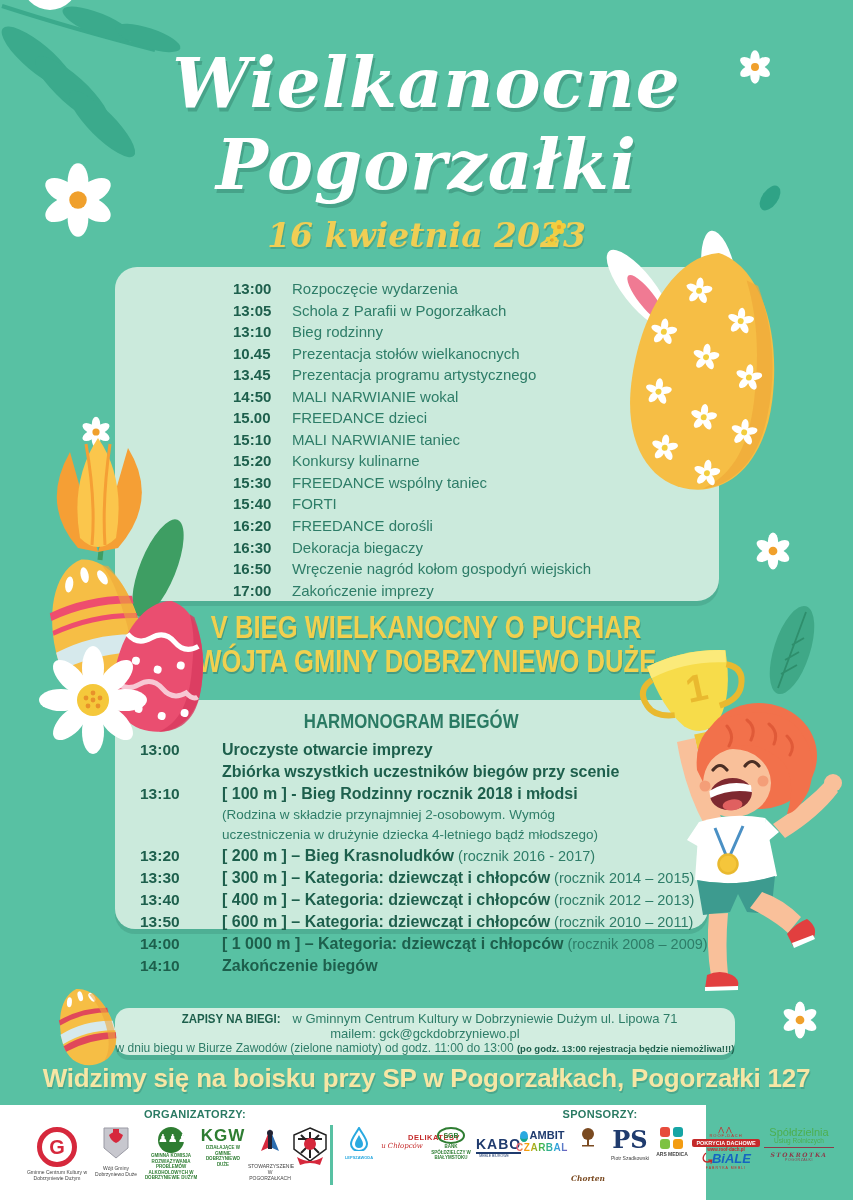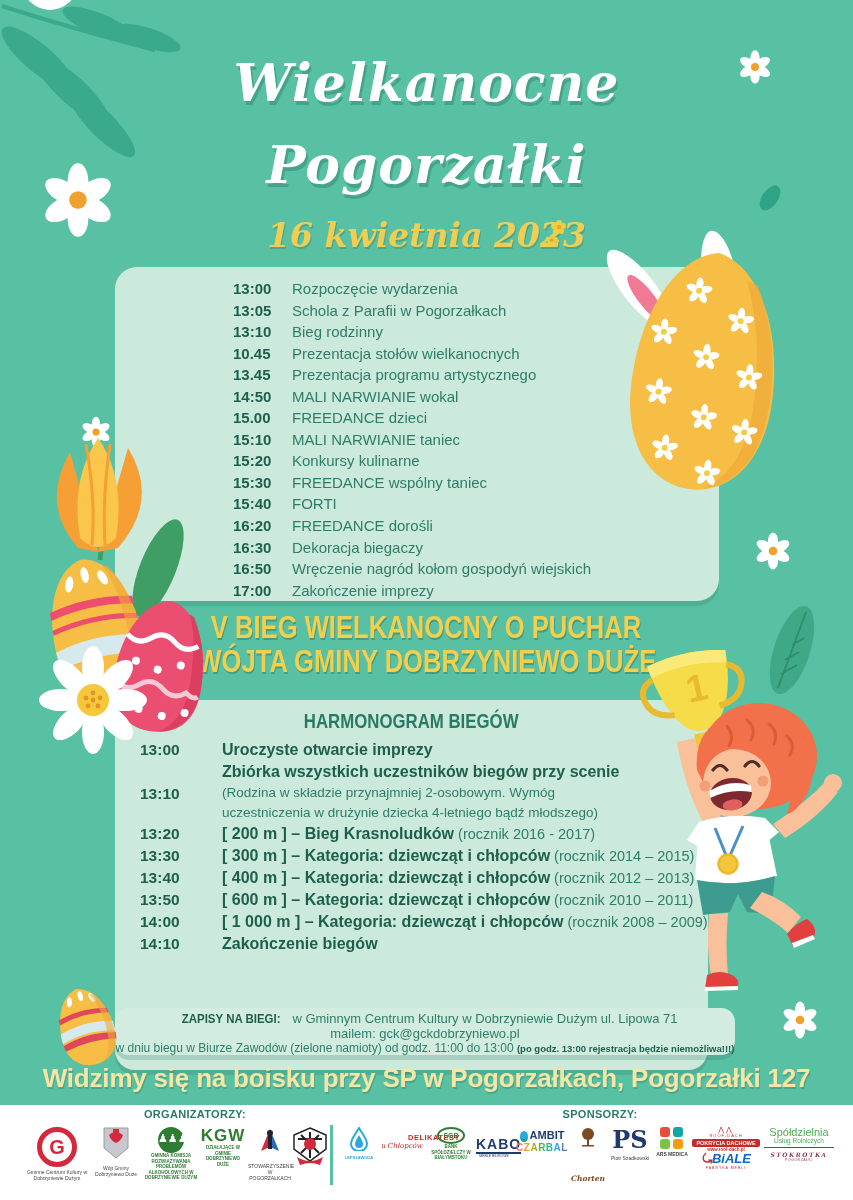--- a/index.html
+++ b/index.html
@@ -5,21 +5,21 @@
   html,body{margin:0;padding:0;background:#777;}
   .poster{
     position:relative;width:853px;height:1200px;overflow:hidden;
     background:#58C1A3;font-family:"Liberation Sans",sans-serif;
     margin:0 auto;
   }
   
   .title{
     position:absolute;left:0;right:0;text-align:center;color:#fff;
     font-family:"DejaVu Serif",serif;font-style:italic;font-weight:bold;
-    font-size:52px;line-height:78px;letter-spacing:1px;
+    font-size:69px;line-height:78px;letter-spacing:1px;
     text-shadow:2px 4px 0 rgba(38,110,90,.35);z-index:2;
   }
   .title1{top:44px;}
   .title2{top:126px;}
   .event-date{
     position:absolute;left:0;right:0;top:216px;text-align:center;
     font-family:"DejaVu Serif",serif;font-style:italic;font-weight:bold;
     font-size:33px;color:#F0CE54;text-shadow:1px 2px 0 rgba(38,110,90,.3);z-index:2;
   }
   
@@ -31,21 +31,21 @@
   .sch-time{width:46px;font-weight:bold;color:#1D5F4C;flex-shrink:0;}
   .sch-label{color:#2E7D68;padding-left:13px;}
   
   .race-heading{
     position:absolute;left:0;right:0;top:610px;text-align:center;z-index:2;
     color:#F1D04F;font-weight:bold;font-size:32px;line-height:34px;
     text-shadow:1px 2px 0 rgba(30,90,75,.35);
   }
   .cond{display:inline-block;transform:scaleX(.8);transform-origin:50% 50%;white-space:nowrap;}
   
-  .races-panel{left:115px;top:700px;width:593px;height:370px;border-radius:20px;}
+  .races-panel{left:115px;top:700px;width:593px;height:229px;border-radius:20px;}
   .races-title{
     text-align:center;padding-top:9px;font-size:21px;font-weight:bold;color:#2A7A63;line-height:24px;
   }
   .races-list{padding:6px 0 0 25px;}
   .race-row{display:flex;white-space:nowrap;}
   .race-time{width:82px;font-weight:bold;font-size:15.5px;line-height:22px;color:#1D5F4C;flex-shrink:0;}
   .race-lines{flex:1;}
   .race-line{line-height:22px;}
   .race-line .b{font-weight:bold;color:#1D5F4C;font-size:16px;}
   .race-line .n{color:#2E7D68;font-size:14.5px;}
@@ -59,21 +59,21 @@
   .signup-label{font-weight:bold;color:#1D5F4C;font-size:13.5px;transform:scaleX(.85);}
   .signup-line.l3{font-size:12px;}
   .signup-bold{font-weight:bold;font-size:9.5px;color:#1D5F4C;}
   
   .venue-banner{
     position:absolute;left:0;right:0;top:1063px;text-align:center;z-index:2;
     font-size:26px;font-weight:bold;color:#F6E6A5;letter-spacing:-.2px;
     text-shadow:1px 2px 0 rgba(30,90,75,.25);
   }
   
-  .footer{position:absolute;left:0;top:1105px;width:853px;height:95px;background:#fff;z-index:1;}
+  .footer{position:absolute;left:0;top:1105px;width:706px;height:95px;background:#fff;z-index:1;}
   .footer-label{position:absolute;top:3px;font-size:11px;font-weight:bold;color:#2A7A63;text-align:center;letter-spacing:.3px;}
   .org-label{left:30px;width:330px;}
   .spon-label{left:435px;width:330px;}
   .footer-divider{position:absolute;left:330px;top:20px;width:3px;height:60px;background:#58C1A3;}
   .logo{position:absolute;top:22px;text-align:center;color:#333;}
   .cap{font-size:5px;line-height:6px;color:#444;margin-top:2px;}
   .capg{font-size:4.5px;line-height:5.5px;color:#2E7D32;font-weight:bold;}
   
   .l-gck{left:26px;width:62px;}
   .gck-ring{width:30px;height:30px;border:5px solid #D6283C;border-radius:50%;margin:0 auto;
@@ -231,20 +231,21 @@
     <span class="race-time">13:00</span>
     <div class="race-lines">
             <div class="race-line"><span class="b">Uroczyste otwarcie imprezy</span></div>
             <div class="race-line"><span class="b">Zbiórka wszystkich uczestników biegów przy scenie</span></div>
           </div>
   </div>
 
   <div class="race-row">
     <span class="race-time">13:10</span>
     <div class="race-lines">
+            <div class="race-line"><span class="b">[ 100 m ] - Bieg Rodzinny rocznik 2018 i młodsi</span></div>
             <div class="race-line small">(Rodzina w składzie przynajmniej 2-osobowym. Wymóg</div>
             <div class="race-line small">uczestniczenia w drużynie dziecka 4-letniego bądź młodszego)</div>
           </div>
   </div>
 
   <div class="race-row">
     <span class="race-time">13:20</span>
     <div class="race-lines">
             <div class="race-line"><span class="b">[ 200 m ] – Bieg Krasnoludków</span><span class="n"> (rocznik 2016 - 2017)</span></div>
           </div>

